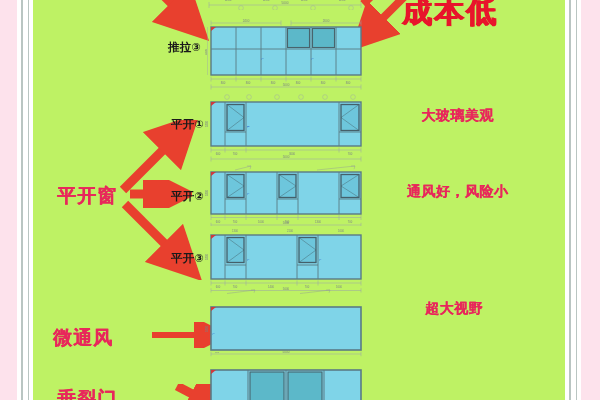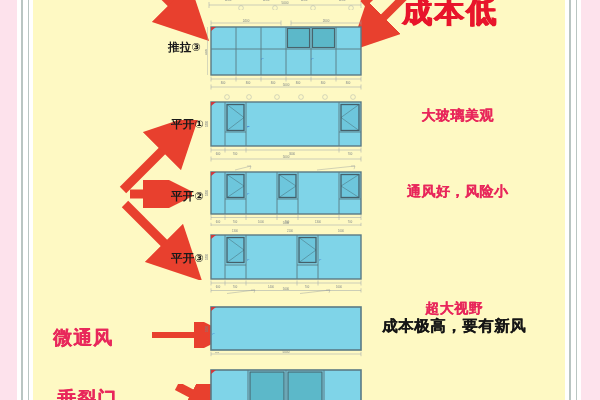--- a/index.html
+++ b/index.html
@@ -49,21 +49,21 @@
   .fr-gray2  { left: 576px; width: 1px;  }
   .fr-white3 { left: 577px; width: 4px;  }
 
   
   #canvas {
     position: absolute;
     left: 33px;
     top: 0;
     width: 532px;
     height: 400px;
-    background: #fef9c3;
+    background: #bef264;
     overflow: hidden;
   }
 
   
   .arrow {
     position: absolute;
     pointer-events: none;
   }
 
   
@@ -210,20 +210,21 @@
 
     <svg class="arrow" style="left:140px; top:384px;" width="70" height="30">
       <defs>
         <marker id="ah7" markerWidth="6" markerHeight="6" refX="3" refY="3" orient="auto">
           <path d="M0,0 L6,3 L0,6 Z" fill="#e8402e"></path>
         </marker>
       </defs>
       <line x1="4" y1="2" x2="42" y2="22" stroke="#e8402e" stroke-width="9" stroke-linecap="butt" marker-end="url(#ah7)"></line>
     </svg>
 
+    <div class="cat-label" style="left:24px; top:183px;">平开窗</div>
 
     <div class="cat-label" style="left:20px; top:325px;">微通风</div>
 
     <div class="cat-label" style="left:24px; top:386px;">垂裂门</div>
 
     <div class="type-label" style="left:135px; top:40px;">
       <span>推拉</span><span class="circ-num">③</span>
     </div>
 
     <div class="type-label" style="left:138px; top:117px;">
@@ -242,21 +243,20 @@
       <span class="ln-red">大玻璃美观</span>
     </div>
 
     <div class="benefit" style="left:317px; top:183px; width:215px;">
       <span class="ln-red">通风好，风险小</span>
     </div>
 
 
     <div class="benefit" style="left:310px; top:300px; width:222px;">
       <span class="ln-red">超大视野</span>
-      <span class="ln-black">成本极高，要有新风</span>
     </div>
 
 
     <div class="cad" style="left:172px; top:-30px;">
       <svg width="160" height="40" viewBox="0 0 160 40">
         <g stroke="#4a6b75" stroke-width="1" fill="#7fd4e8">
           <rect x="4" y="0" width="152" height="22"></rect>
           <line x1="42" y1="0" x2="42" y2="22"></line>
           <line x1="80" y1="0" x2="80" y2="22"></line>
           <line x1="118" y1="0" x2="118" y2="22"></line>

